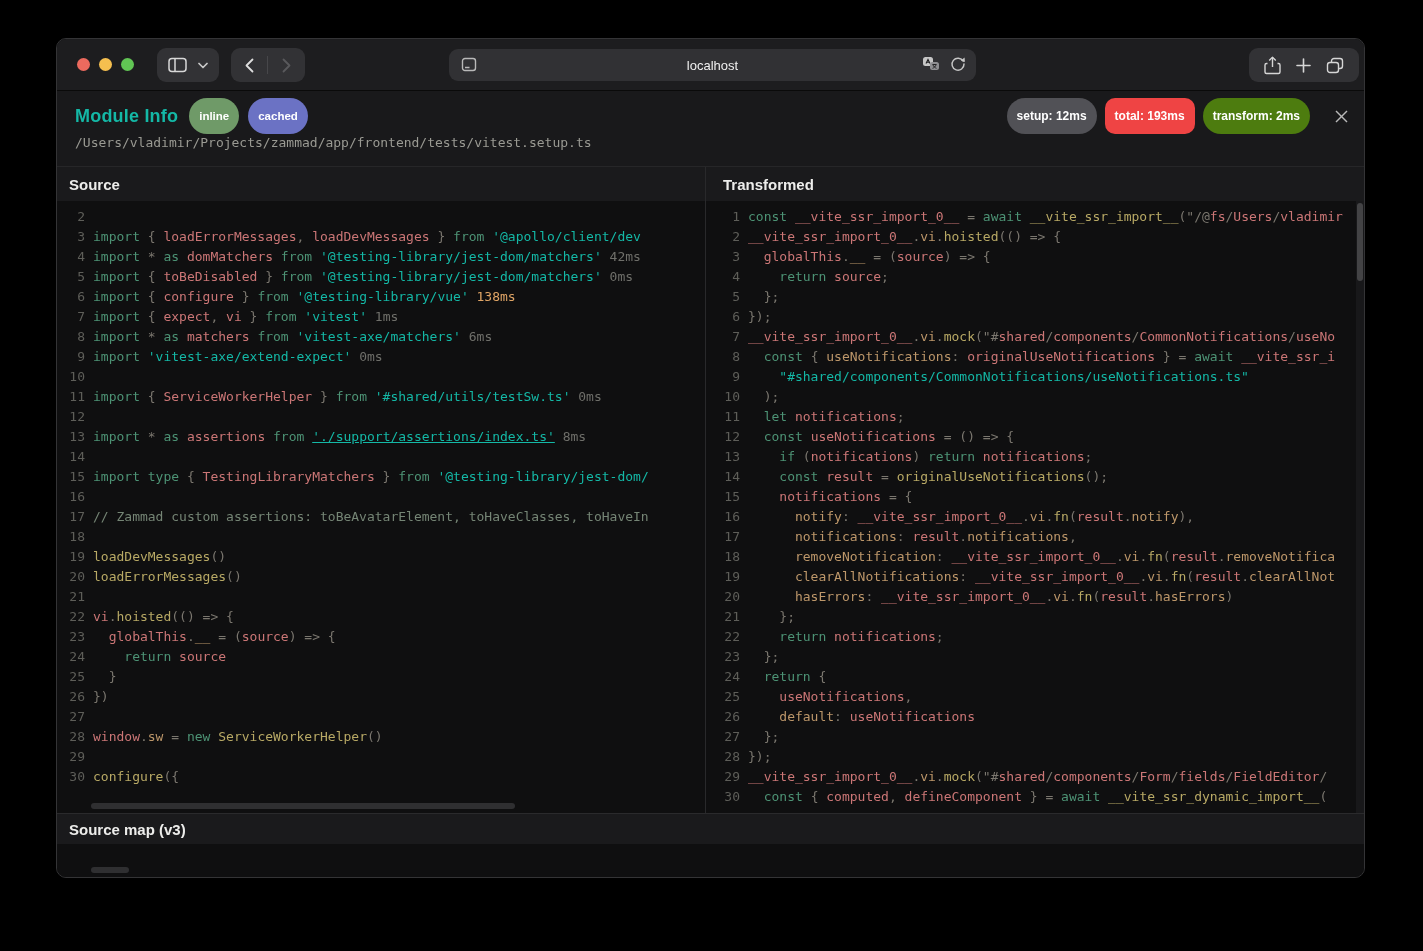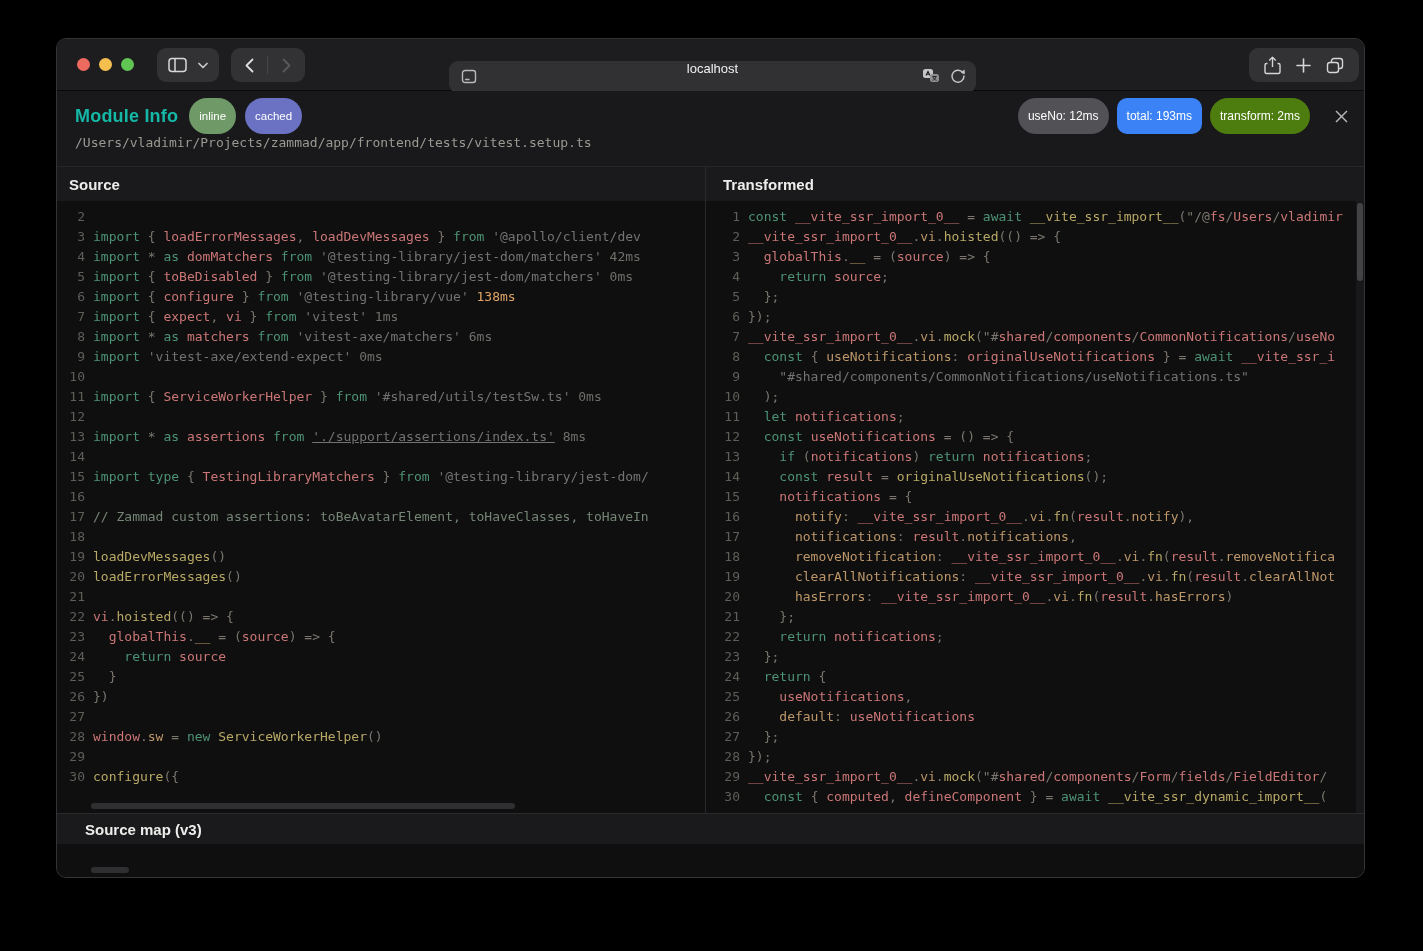--- a/index.html
+++ b/index.html
@@ -14,34 +14,34 @@
   .toolbar { position:relative; height:52px; background:#1d1d1f; border-bottom:1px solid #0a0a0a; }
   .traffic { position:absolute; top:58px; width:13px; height:13px; border-radius:50%; }
   .traffic { top:19px; }
   .t-close { left:20px; } .t-min { left:42px; } .t-zoom { left:64px; }
   .tb-group { position:absolute; top:9px; height:34px; background:#323235; border-radius:9px;
               display:flex; align-items:center; }
   .g-sidebar { left:100px; width:62px; justify-content:space-evenly; }
   .g-nav { left:174px; width:74px; }
   .g-nav .navbtn { width:36px; display:flex; align-items:center; justify-content:center; height:100%; }
   .g-nav .sep { width:1px; height:18px; background:#47474a; }
-  .urlbar { position:absolute; left:392px; top:22px; width:527px; height:32px; background:#313134;
-            border-radius:9px; display:flex; align-items:flex-start; }
+  .urlbar { position:absolute; left:392px; top:10px; width:527px; height:32px; background:#313134;
+            border-radius:9px; display:flex; align-items:center; }
   .urlbar .url-left { position:absolute; left:12px; top:8px; }
   .urlbar .url-text { flex:1; text-align:center; color:#f0f0f0; font-size:13px; }
   .urlbar .url-right { position:absolute; right:10px; top:7px; display:flex; gap:10px; align-items:center; }
   .g-actions { left:1192px; width:110px; justify-content:space-evenly; }
   svg.icon { display:block; }
 
   
   .module-header { position:relative; height:76px; background:#19191b; border-bottom:1px solid #262628; }
   .mh-top { position:absolute; left:18px; top:13px; right:14px; height:24px; display:flex; align-items:center; }
   .mh-title { font-size:18px; font-weight:700; color:#14b8a6; letter-spacing:.2px; }
   .mh-badges { display:flex; gap:9px; margin-left:11px; }
-  .pill { display:inline-block; padding:11px 10px; border-radius:999px; font-size:11.5px; font-weight:400;
+  .pill { display:inline-block; padding:11px 10px; border-radius:999px; font-size:11.5px; font-weight:700;
           color:#fff; line-height:14px; white-space:nowrap; }
   .mh-spacer { flex:1; }
   .mh-stats { display:flex; gap:8px; margin-right:22px; }
   .mh-stats .pill { font-size:12px; }
   .mh-close { width:18px; height:18px; display:flex; align-items:center; justify-content:center; cursor:pointer; }
   .mh-path { position:absolute; left:18px; top:44px; font-family:"DejaVu Sans Mono", monospace;
              font-size:13px; color:#9a9a93; }
 
   
   .panes { position:relative; height:646px; display:flex; }
@@ -53,38 +53,38 @@
   .pane-header span { font-size:15px; font-weight:700; color:#ededeb; }
   .code { position:absolute; left:0; right:0; top:34px; bottom:0; padding-top:6px; overflow:hidden;
           font-family:"DejaVu Sans Mono", monospace; font-size:13px; background:#0f0f10; }
   .line { height:20px; line-height:20px; white-space:pre; color:#dbd7ca; }
   .ln { display:inline-block; width:28px; margin-right:8px; text-align:right; color:#5e5e59; }
   .pane-tr .ln { width:34px; }
 
   
   .tok-com  { color:#758575; }
   .tok-kw   { color:#4d9375; }
-  .tok-str  { color:#737373;text-align:right; }
+  .tok-str  { color:#14b8a6;text-align:right; }
   .tok-id   { color:#cb7676; }
   .tok-fn   { color:#b8a965; }
   .tok-prop { color:#bd976a; }
   .tok-pun  { color:#7b776f; }
   .tok-time { color:#6f6f6a; }
   .tok-time-slow { color:#e0a566;text-align:center; }
   .tok-link { text-decoration:underline; cursor:pointer; }
 
   
   .hscroll { position:absolute; height:6px; border-radius:3px; background:#2f2f31; }
   .hs-src { left:34px; bottom:4px; width:424px; }
   .vtrack { position:absolute; right:0; top:34px; bottom:0; width:8px; background:#18181a; }
   .vthumb { position:absolute; right:1px; top:2px; width:6px; height:78px; border-radius:3px; background:#434345; }
 
   
   .sourcemap { position:relative; height:66px; border-top:1px solid #2a2a2c; background:#0f0f10; }
-  .sm-header { height:30px; background:#1a1a1c; display:flex; align-items:center; padding-left:28px; }
+  .sm-header { height:30px; background:#1a1a1c; display:flex; align-items:center; padding-left:12px; }
   .sm-header span { font-size:15px; font-weight:700; color:#ededeb; }
   .sm-line { height:22px; line-height:22px; white-space:pre; overflow:hidden;
              font-family:"DejaVu Sans Mono", monospace; font-size:13px; padding-top:2px; }
   .hs-map { left:34px; bottom:6px; width:38px; }
 </style>
 </head>
 <body>
 
 <div class="stage">
   <div class="window">
@@ -159,22 +159,22 @@
 
     <div class="module-header">
       <div class="mh-top">
         <span class="mh-title">Module Info</span>
         <span class="mh-badges">
             <span class="pill" style="background: rgb(111, 154, 104);">inline</span>
             <span class="pill" style="background: rgb(107, 114, 196);">cached</span>
           </span>
         <span class="mh-spacer"></span>
         <span class="mh-stats">
-            <span class="pill" style="background: rgb(81, 81, 86);">useNo: 12ms</span>
-            <span class="pill" style="background: #3b82f6; border-radius: 10px;">total: 193ms</span>
+            <span class="pill" style="background: rgb(81, 81, 86);">setup: 12ms</span>
+            <span class="pill" style="background: #ef4444; border-radius: 10px;">total: 193ms</span>
             <span class="pill" style="background: #4d7c0f;">transform: 2ms</span>
           </span>
         <span class="mh-close">
           <svg class="icon" width="15" height="15" viewBox="0 0 15 15">
             <line x1="2" y1="2" x2="13" y2="13" stroke="#b8b8b8" stroke-width="1.4"></line>
             <line x1="13" y1="2" x2="2" y2="13" stroke="#b8b8b8" stroke-width="1.4"></line>
           </svg>
         </span>
       </div>
       <div class="mh-path">/Users/vladimir/Projects/zammad/app/frontend/tests/vitest.setup.ts</div>

